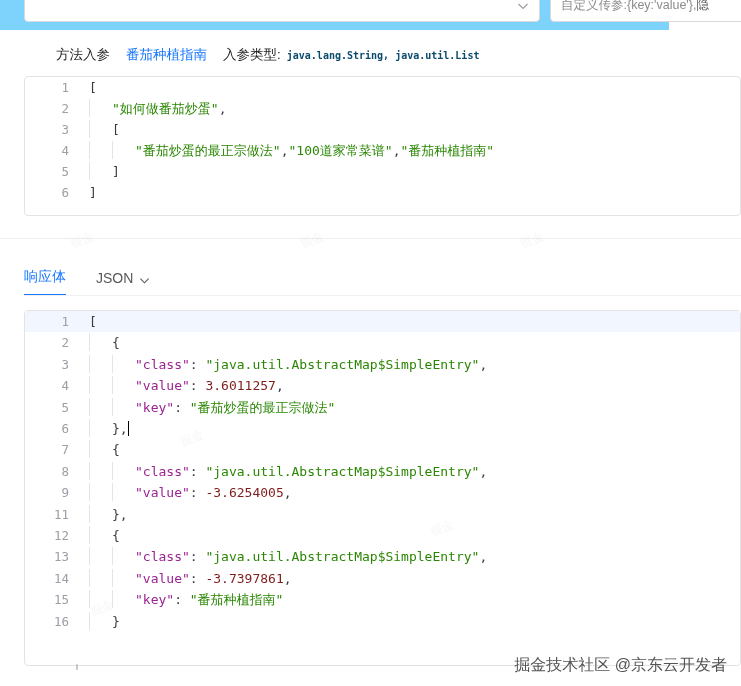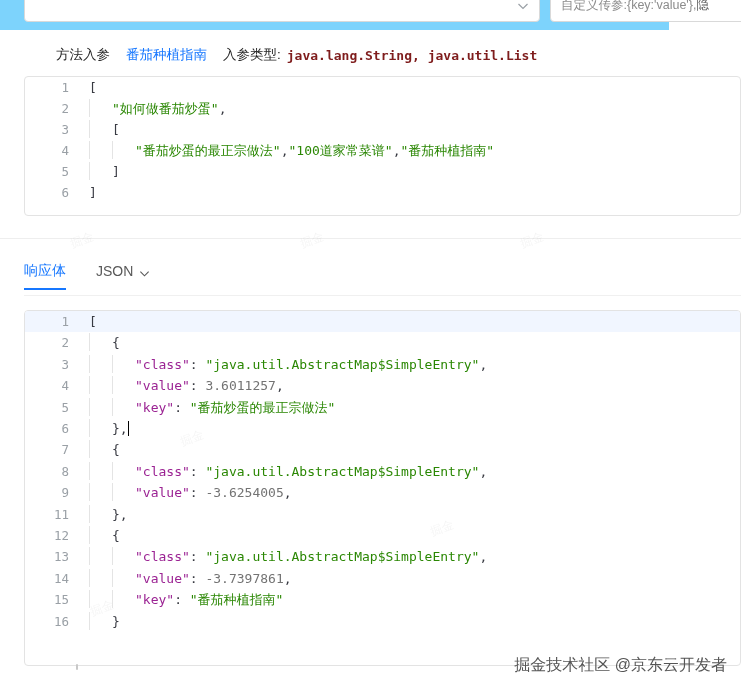--- a/index.html
+++ b/index.html
@@ -91,24 +91,24 @@
   .method-header .link {
     color: #1677ff;
     cursor: pointer;
     margin-right: 16px;
   }
   .method-header .type-label {
     color: #262626;
     margin-right: 6px;
   }
   .method-header .type-value {
-    color: #7f1d1d;
+    color: #0c4a6e;
     font-weight: bold;
     font-family: "DejaVu Sans Mono", monospace;
-    font-size: 13px;
+    font-size: 10px;
   }
 
   
   .editor {
     position: absolute;
     border: 1px solid #e3e3e3;
     border-radius: 4px;
     background: #fff;
     box-sizing: border-box;
     overflow: hidden;
@@ -145,21 +145,21 @@
   }
   .ind {
     border-left: 1px solid #e4e4e4;
     display: inline-block;
     width: 22px;
     height: 18px;
     vertical-align: -4px;
   }
   .tok-str { color: #2a8703; }
   .tok-key { color: #9b2393; }
-  .tok-num { color: #737373; }
+  .tok-num { color: #7f1d1d; }
   .tok-punc { color: #383a42; }
   .caret {
     display: inline-block;
     width: 1px;
     height: 15px;
     background: #000;
     vertical-align: -3px;
   }
   .hl-line {
     background: #f1f6ff;
@@ -175,21 +175,21 @@
     background: #eeeeee;
   }
 
   
   .tabs {
     position: absolute;
     left: 24px;
     top: 256px;
     height: 40px;
     display: flex;
-    align-items: center;
+    align-items: flex-end;
     gap: 30px;
   }
   .tab {
     font-size: 14px;
     color: #595959;
     padding-bottom: 10px;
     cursor: pointer;
     position: relative;
     display: flex;
     align-items: center;

